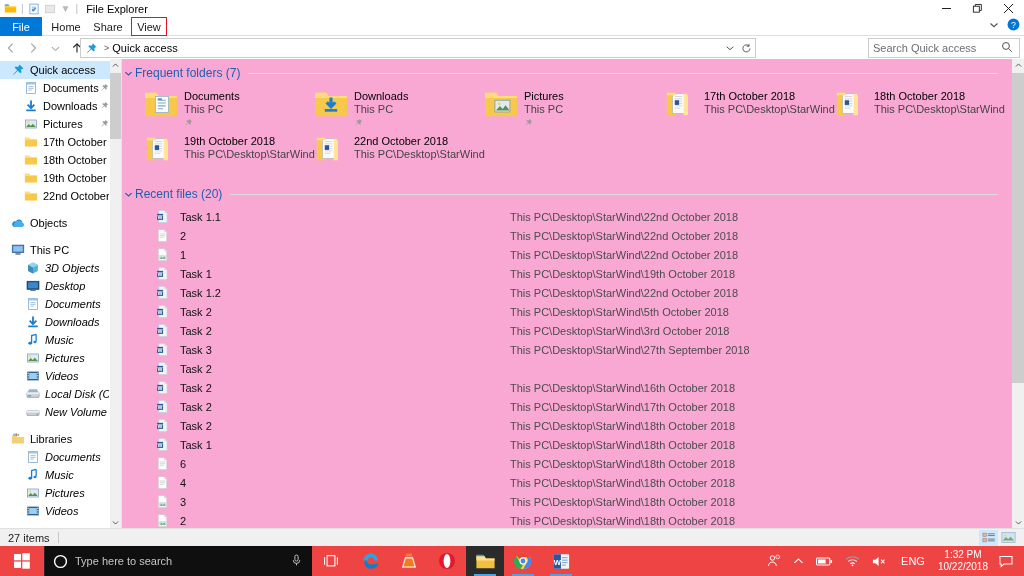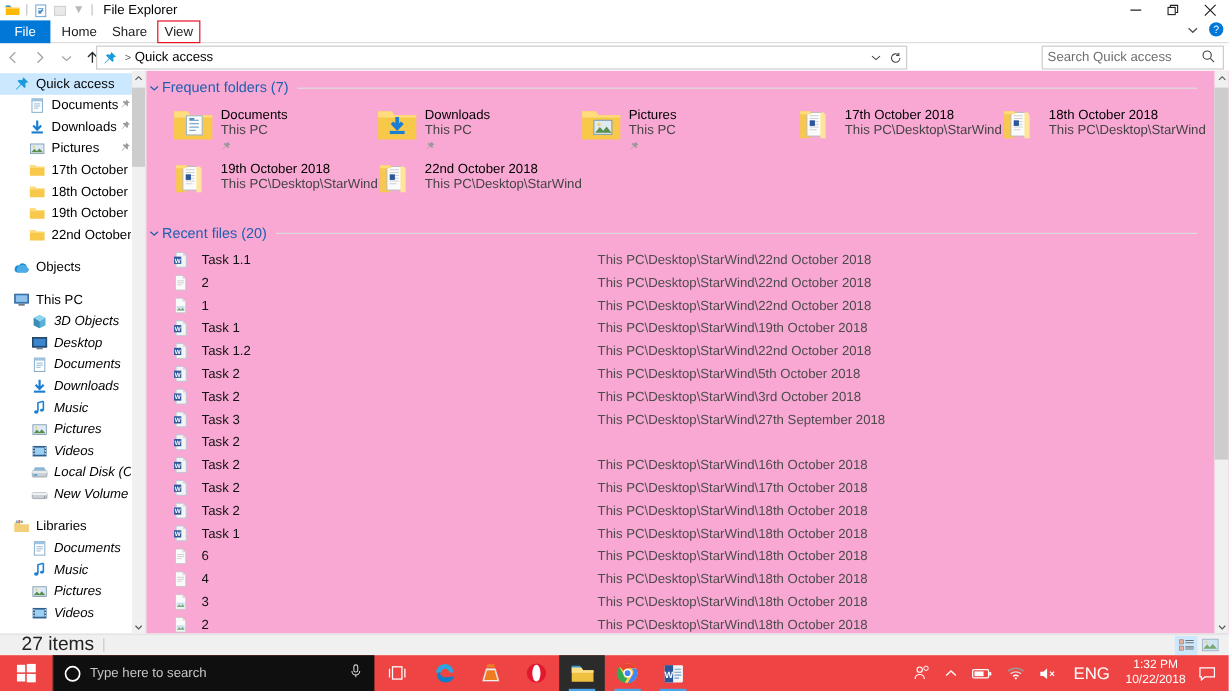--- a/index.html
+++ b/index.html
@@ -115,31 +115,31 @@
   .freq-grid { position: relative; margin-top: 5px; padding-left: 22px; }
   .freq-row { display: flex; }
   .freq-item { display: flex; align-items: flex-start; height: 45px; }
   .freq-ico { width: 34px; height: 34px; position: relative; flex: 0 0 34px; margin-top: 2px; }
   .freq-txt { margin-left: 6px; padding-top: 3px; }
   .freq-name { font-size: 11px; color: #000; line-height: 13px; white-space: nowrap; }
   .freq-sub { font-size: 11px; color: #444; line-height: 13px; white-space: nowrap; }
   .freq-pin { margin-top: 1px; }
 
   .rf-list { margin-top: 4px; }
-  .rf-row { height: 19px; display: flex; align-items: center; padding-left: 20px; }
+  .rf-row { height: 19px; display: flex; align-items: center; padding-left: 32px; }
   .rf-ico { width: 16px; height: 16px; flex: 0 0 16px; display: flex; align-items: center; justify-content: center; }
   .rf-name { font-size: 11px; color: #111; margin-left: 10px; width: 330px; white-space: nowrap; overflow: hidden; }
   .rf-path { font-size: 11px; color: #4c4c4c; white-space: nowrap; }
 
   
   .statusbar {
     position: absolute; top: 528px; left: 0; width: 1024px; height: 18px;
     background: #f0f0f0; border-top: 1px solid #e0e0e0; display: flex; align-items: center;
   }
-  .sb-count { font-size: 16px; color: #222; padding-left: 18px; }
+  .sb-count { font-size: 11px; color: #222; padding-left: 8px; }
   .sb-div { width: 1px; height: 11px; background: #c9c9c9; margin-left: 8px; }
   .sb-views { margin-left: auto; display: flex; align-items: center; gap: 1px; padding-right: 6px; }
   .viewbtn { width: 19px; height: 16px; display: flex; align-items: center; justify-content: center; }
   .viewbtn.active { background: #cce8ff; }
 
   
   .taskbar {
     position: absolute; top: 546px; left: 0; width: 1024px; height: 30px;
     background: #ef4444; display: flex; align-items: center;
   }
@@ -153,21 +153,21 @@
   .tb-search .mic { margin-left: auto; padding-right: 9px; }
   .tb-task { width: 38px; height: 30px; display: flex; align-items: center; justify-content: center; }
   .tb-apps { display: flex; align-items: center; margin-left: 2px; }
   .tb-app { width: 38px; height: 30px; display: flex; align-items: center; justify-content: center; position: relative; }
   .tb-app.active { background: #2b2b2b; }
   .tb-app.open::after {
     content: ""; position: absolute; bottom: 0; left: 8px; width: 22px; height: 2px; background: #4aa5e8;
   }
   .tray { margin-left: auto; display: flex; align-items: center; height: 30px; padding-right: 2px; }
   .tray-ico { padding: 0 6px; display: flex; align-items: center; justify-content: center; }
-  .tray-lang { font-size: 14px; color: #fff; padding: 0 7px; }
+  .tray-lang { font-size: 11px; color: #fff; padding: 0 7px; }
   .tray-clock { color: #fff; font-size: 10px; line-height: 12px; text-align: center; padding: 0 6px; }
   .tray-notify { padding: 0 9px 0 5px; display: flex; align-items: center; }
 </style>
 </head>
 <body>
 
 <div id="app">
 
   <div class="titlebar">
     <div class="qat">

